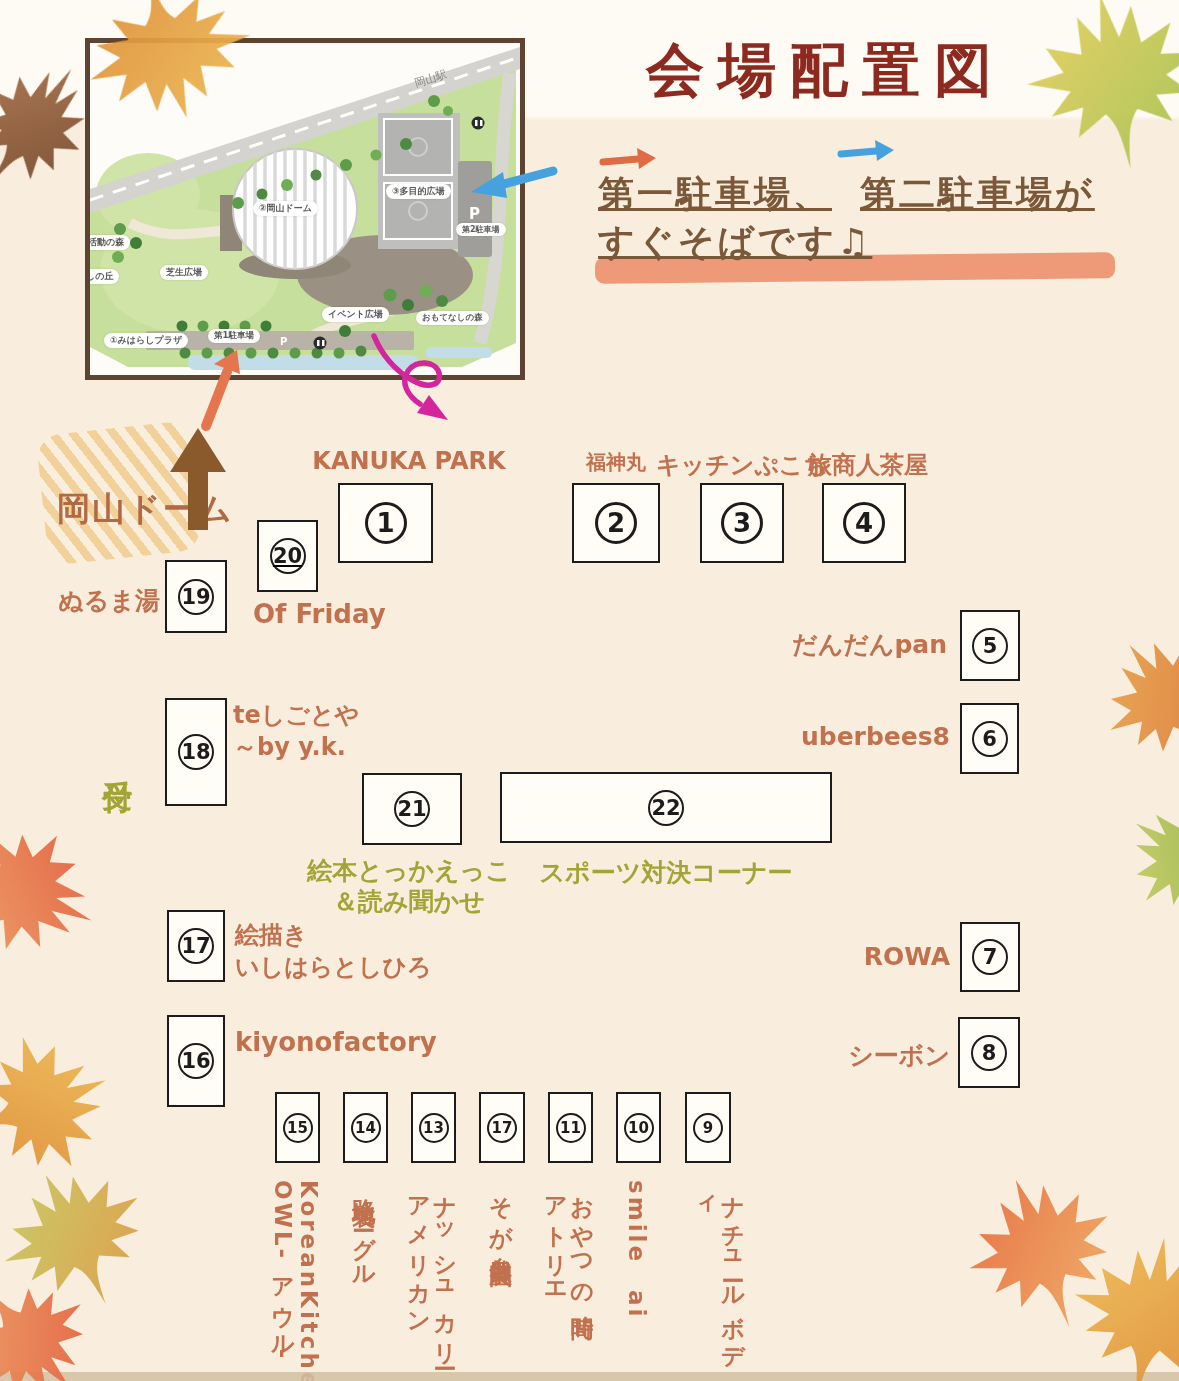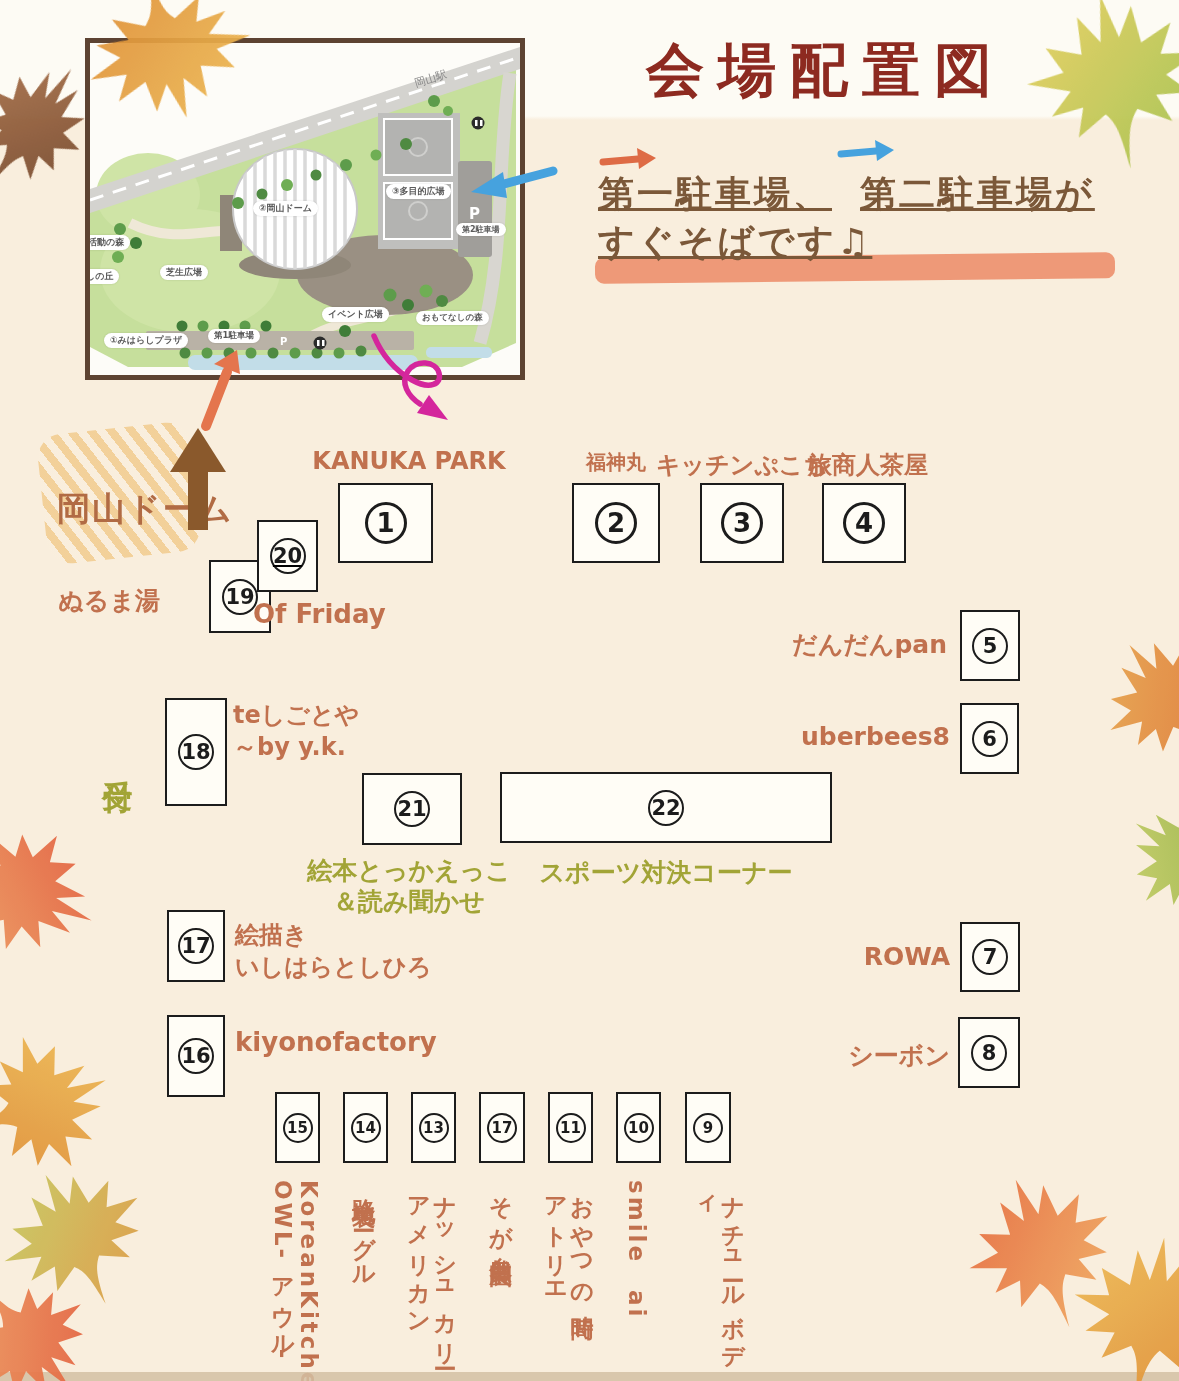--- a/index.html
+++ b/index.html
@@ -206,30 +206,30 @@
     </div>
   <div class="box" style="left:411px;top:1092px;width:45px;height:71px;">
       <span class="num n-sm">13</span>
     </div>
   <div class="box" style="left:343px;top:1092px;width:45px;height:71px;">
       <span class="num n-sm">14</span>
     </div>
   <div class="box" style="left:275px;top:1092px;width:45px;height:71px;">
       <span class="num n-sm">15</span>
     </div>
-  <div class="box" style="left:167px;top:1015px;width:58px;height:82px;">
+  <div class="box" style="left:167px;top:1015px;width:58px;height:92px;">
       <span class="num n-med">16</span>
     </div>
   <div class="box" style="left:167px;top:910px;width:58px;height:72px;">
       <span class="num n-med">17</span>
     </div>
   <div class="box" style="left:165px;top:698px;width:62px;height:108px;">
       <span class="num n-med">18</span>
     </div>
-  <div class="box" style="left:165px;top:560px;width:62px;height:73px;margin-left:44px;">
+  <div class="box" style="left:165px;top:560px;width:62px;height:73px;">
       <span class="num n-med">19</span>
     </div>
   <div class="box" style="left:257px;top:520px;width:61px;height:72px;text-decoration:underline;">
       <span class="num n-med">20</span>
     </div>
   <div class="box" style="left:362px;top:773px;width:100px;height:72px;">
       <span class="num n-med">21</span>
     </div>
   <div class="box" style="left:500px;top:772px;width:332px;height:71px;">
       <span class="num n-med">22</span>

